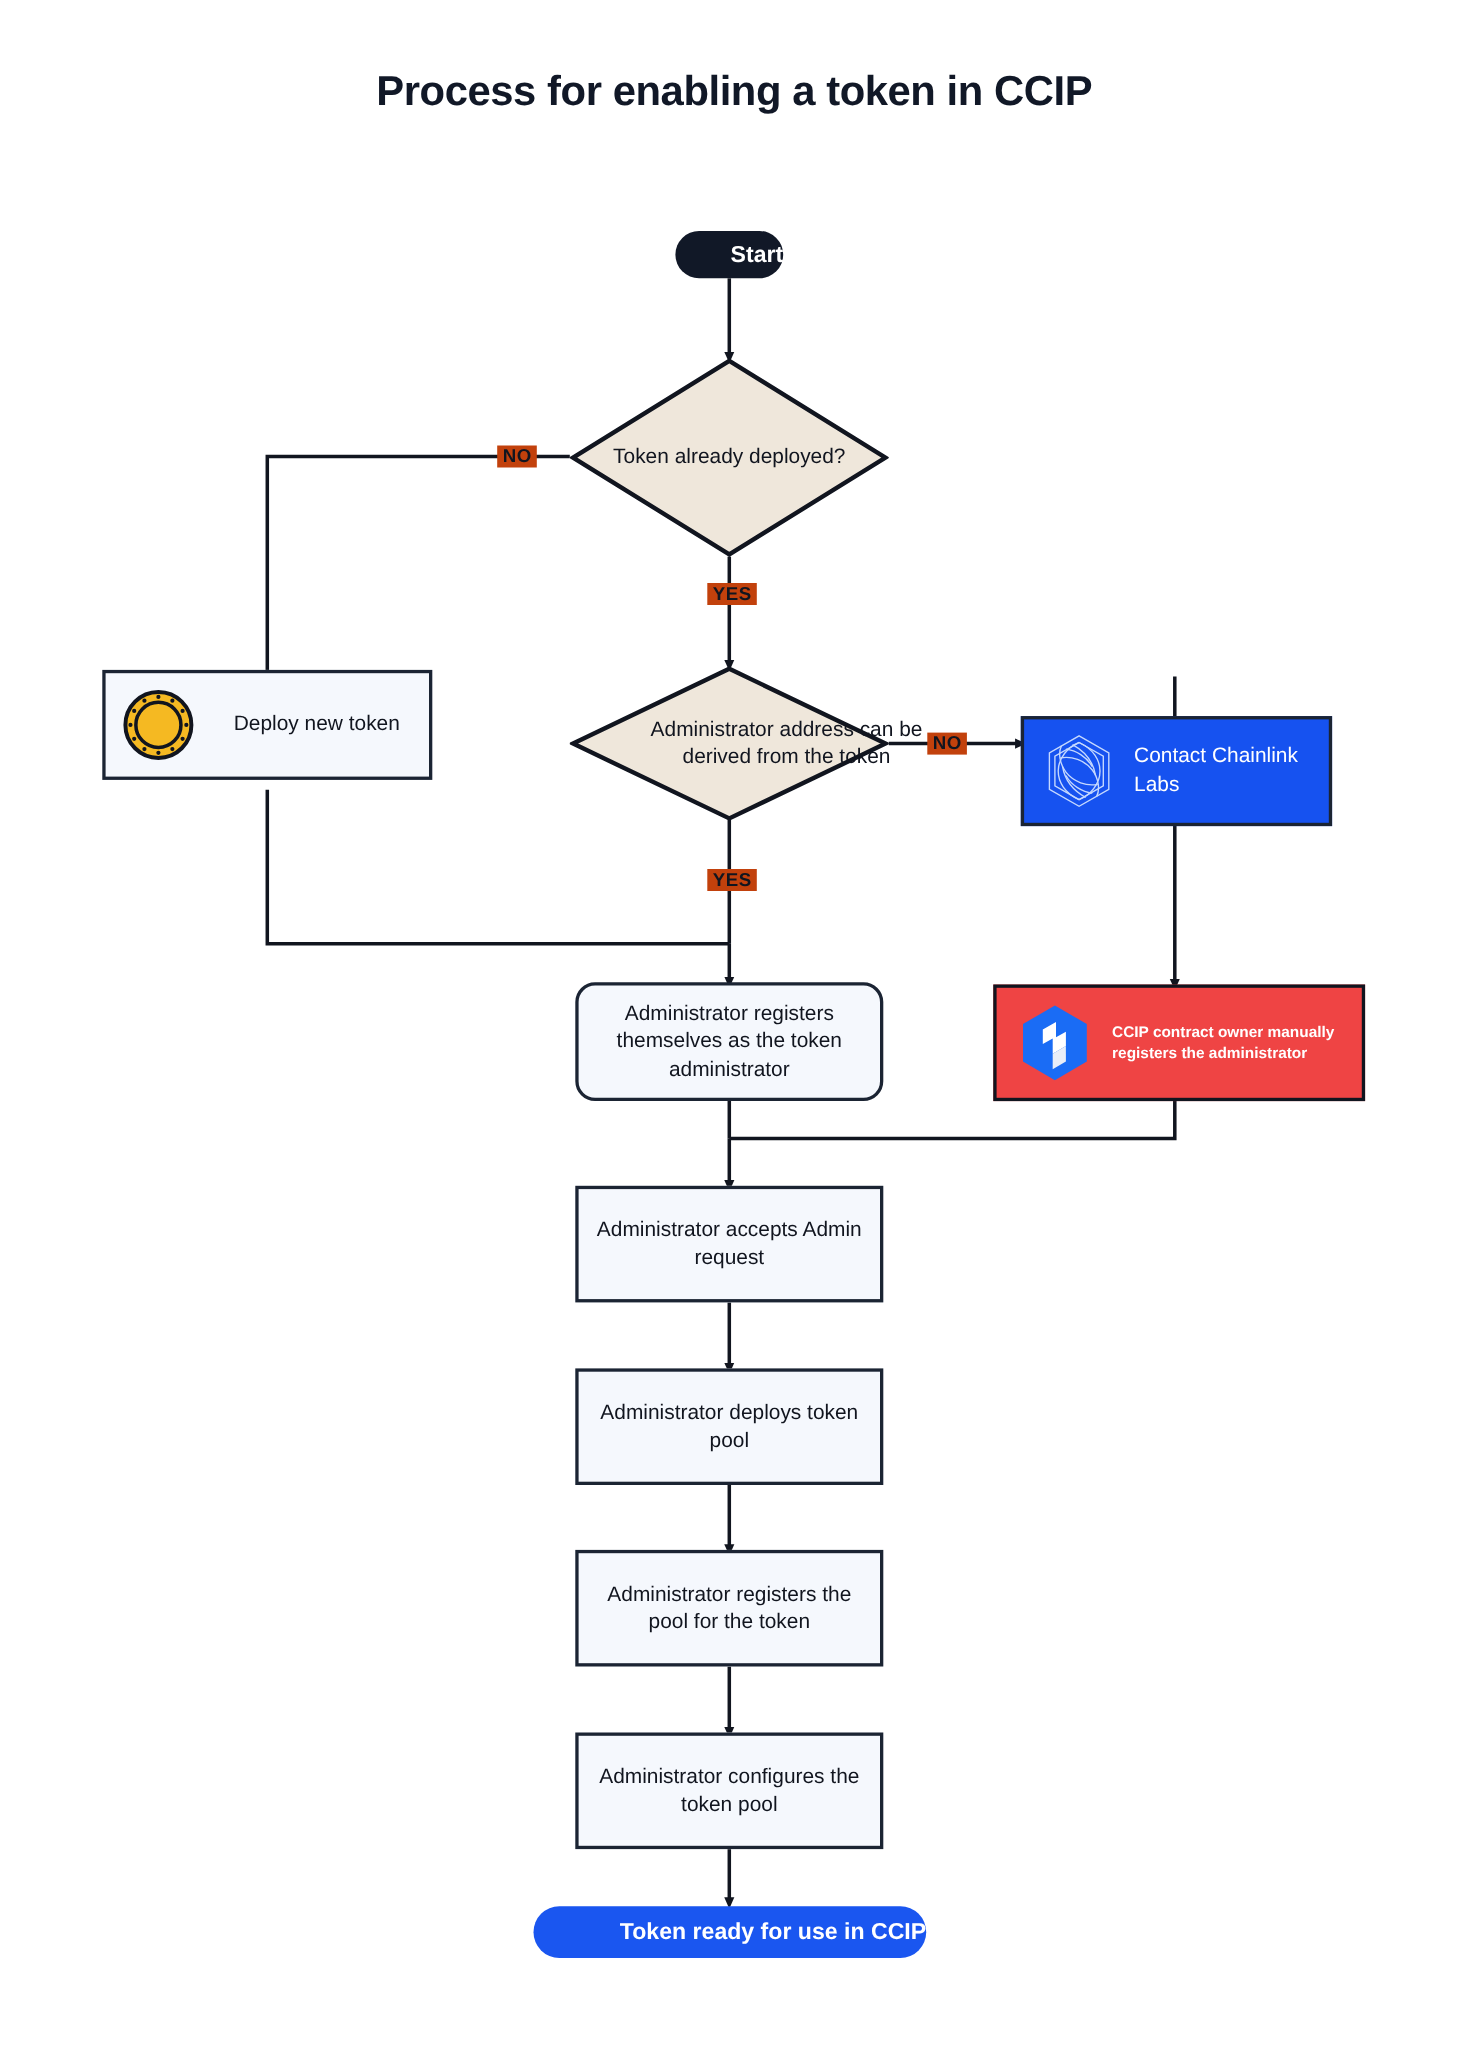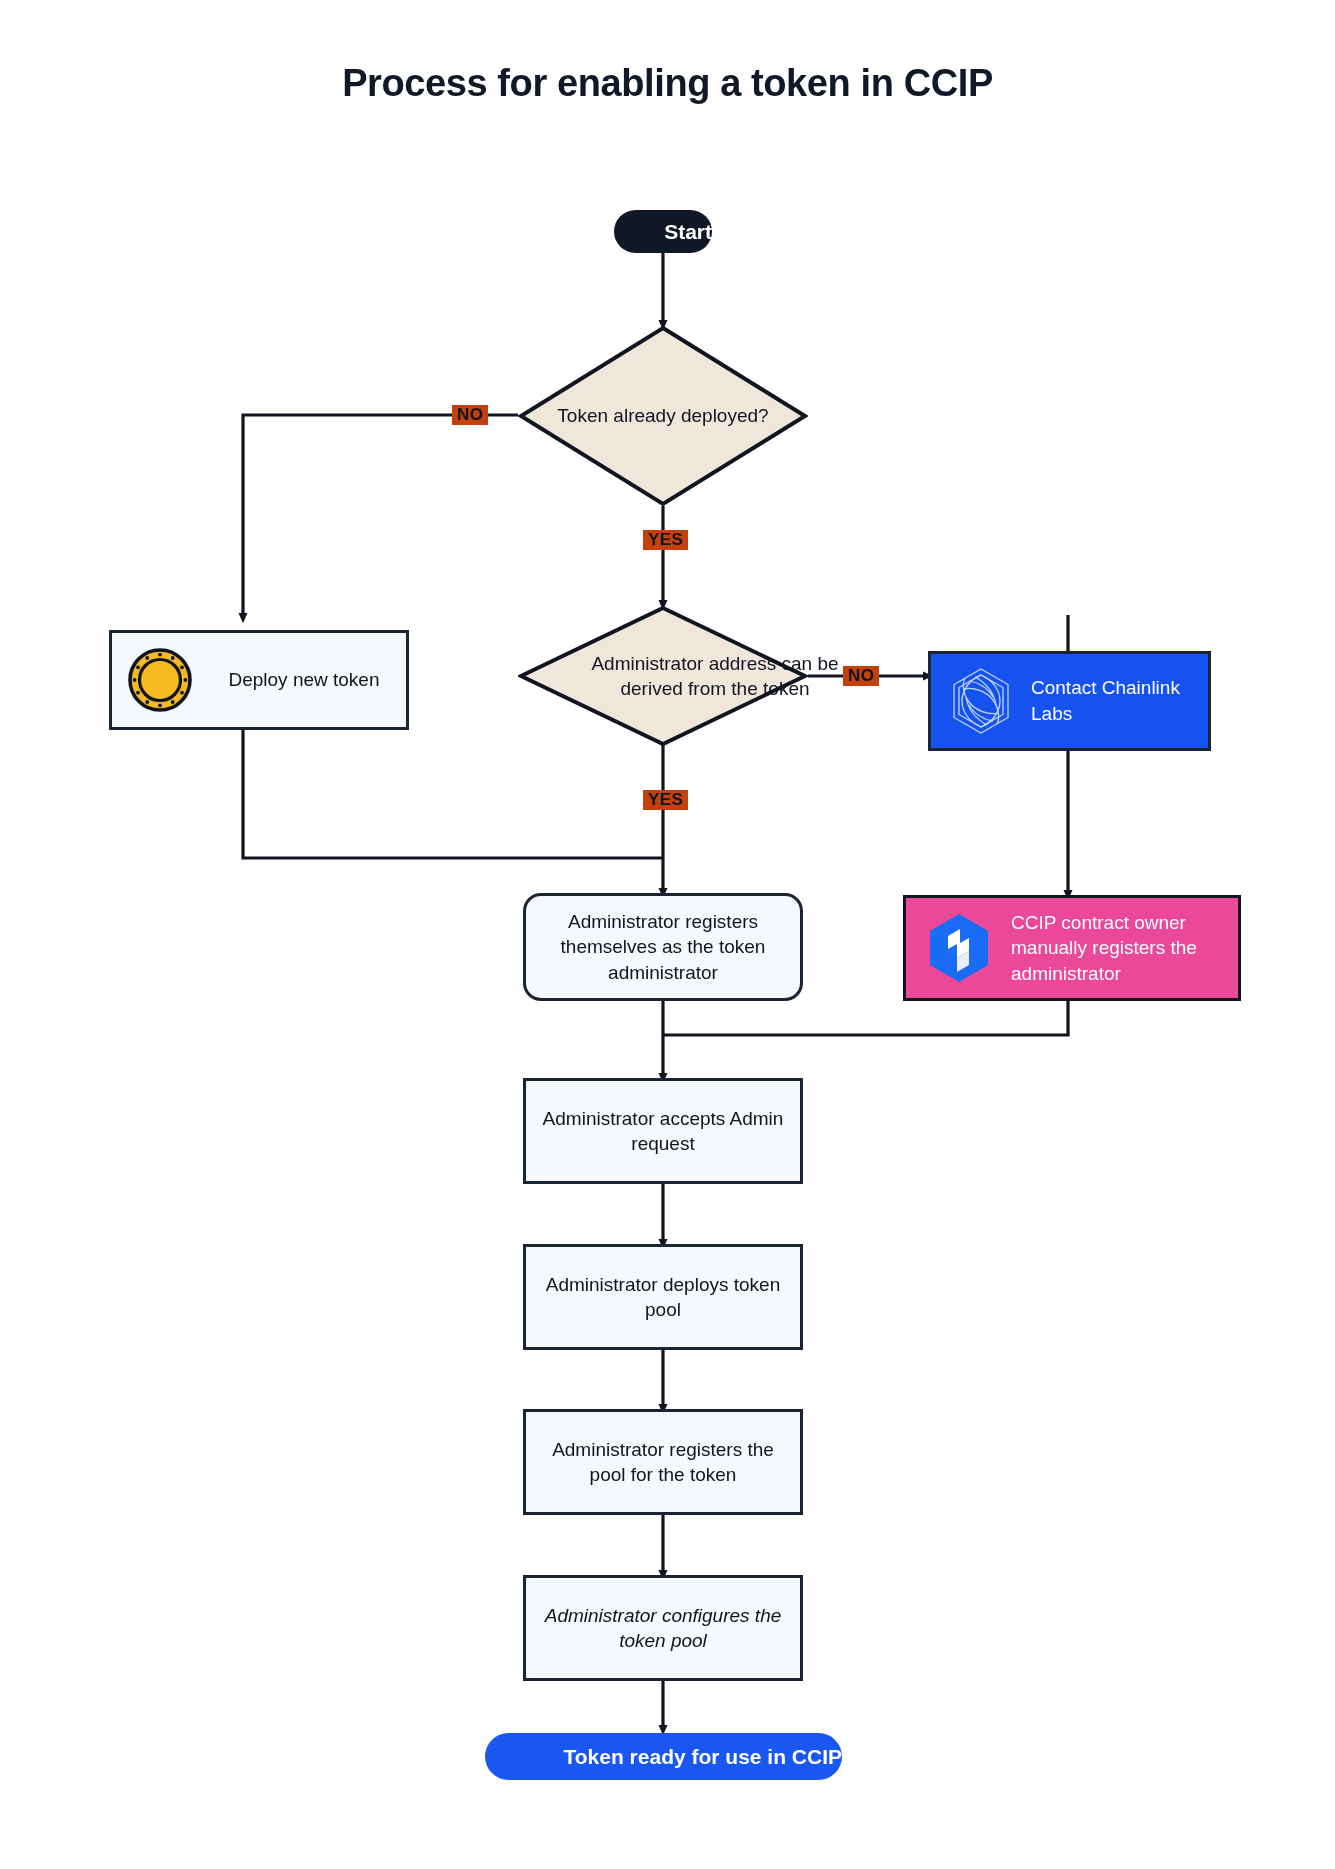--- a/index.html
+++ b/index.html
@@ -38,22 +38,22 @@
     background:#f5f8fd;
     border:3px solid #1b2433;
     font-size:19px;line-height:1.32;
     text-align:center;color:#11151f;
   }
   .box-blue{
     background:#1652f0;border:3px solid #1b2433;color:#ffffff;
     font-size:19px;line-height:1.35;
   }
   .box-dark{
-    background:#ec4899;border:3px solid #11151f;color:#ffffff;
-    font-size:19px;line-height:1.35;
+    background:#ef4444;border:3px solid #11151f;color:#ffffff;
+    font-size:14px;line-height:1.35;font-weight:bold;
   }
   .box-icon-row{display:flex;align-items:center;justify-content:flex-start;width:100%;height:100%;}
   .box-icon{flex:0 0 auto;display:flex;align-items:center;justify-content:center;}
   .box-icon-text{flex:1 1 auto;text-align:center;padding-right:6px;}
   .box-icon-text.left{text-align:left;}
 
   
   .diamond-wrap{position:absolute;}
   .diamond-label{
     position:absolute;left:0;top:0;width:100%;height:100%;
@@ -124,21 +124,21 @@
     <svg width="290" height="182" viewBox="0 0 290 182">
       <polygon points="145,3 287,91 145,179 3,91" fill="#EFE7DB" stroke="#11151f" stroke-width="4"></polygon>
     </svg>
     <div class="diamond-label">Token already deployed?</div>
   </div>
 
   <div class="edge-label" style="left:452px;top:405px;">NO</div>
 
   <div class="edge-label" style="left:643px;top:530px;">YES</div>
 
-  <div class="node box" style="left:93px;top:630px;width:300px;height:100px;margin-left:16px;">
+  <div class="node box" style="left:93px;top:609px;width:300px;height:100px;">
     <div class="box-icon-row">
       <div class="box-icon" style="width:96px;">
         <svg width="66" height="66" viewBox="0 0 66 66">
           <circle cx="33" cy="33" r="30" fill="#F5B922" stroke="#11151f" stroke-width="3.6"></circle>
           <circle cx="33" cy="33" r="20.5" fill="#F5B922" stroke="#11151f" stroke-width="3.2"></circle>
           <g fill="#11151f">
             <circle cx="33" cy="7.6" r="1.9"></circle>
             <circle cx="45.7" cy="11" r="1.9"></circle>
             <circle cx="55" cy="20.3" r="1.9"></circle>
             <circle cx="58.4" cy="33" r="1.9"></circle>
@@ -213,20 +213,20 @@
 
   <div class="node box" style="left:523px;top:1244px;width:280px;height:106px;">
     <span style="padding:0 14px;">Administrator deploys token pool</span>
   </div>
 
   <div class="node box" style="left:523px;top:1409px;width:280px;height:106px;">
     <span style="padding:0 14px;">Administrator registers the pool for the token</span>
   </div>
 
   <div class="node box" style="left:523px;top:1575px;width:280px;height:106px;">
-    <span style="padding:0 14px;font-style:italic;">Administrator configures the token pool</span>
+    <span style="padding:0 14px;">Administrator configures the token pool</span>
   </div>
 
   <div class="node pill pill-end" style="left:485px;top:1733px;width:357px;height:47px;">
     <span>Token ready for use in CCIP</span>
   </div>
 
 </div>
 
 </body></html>

